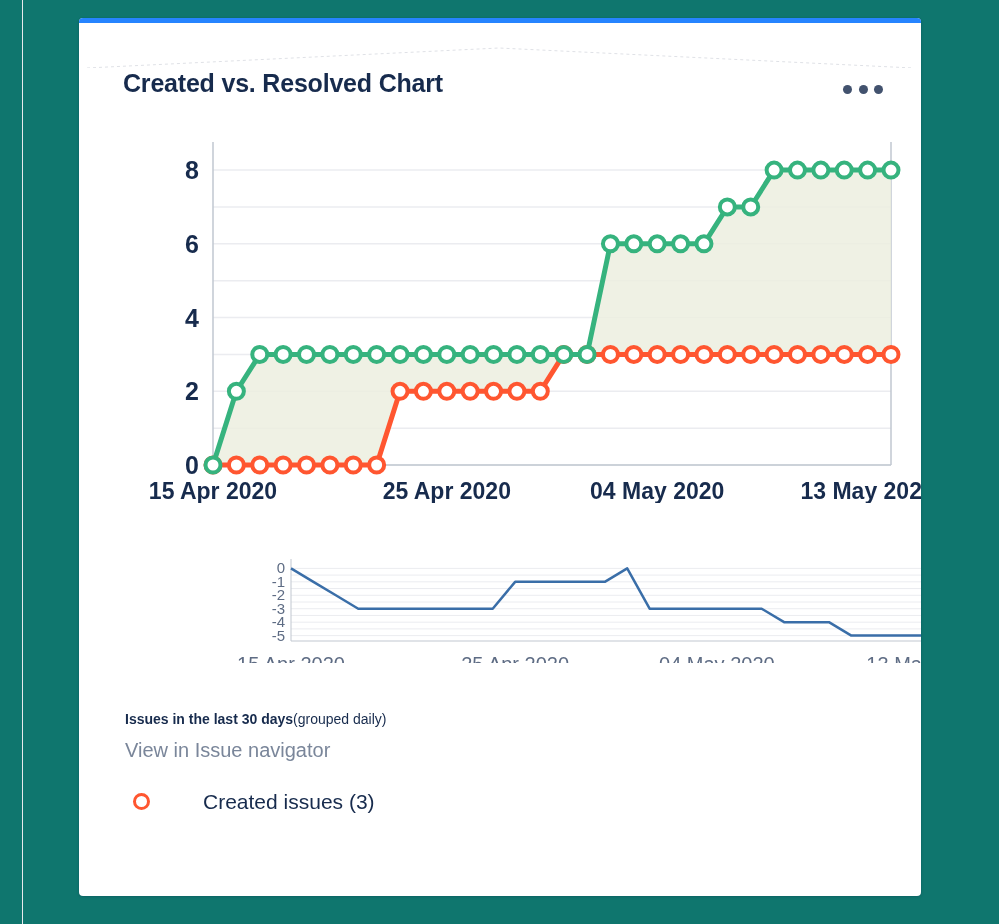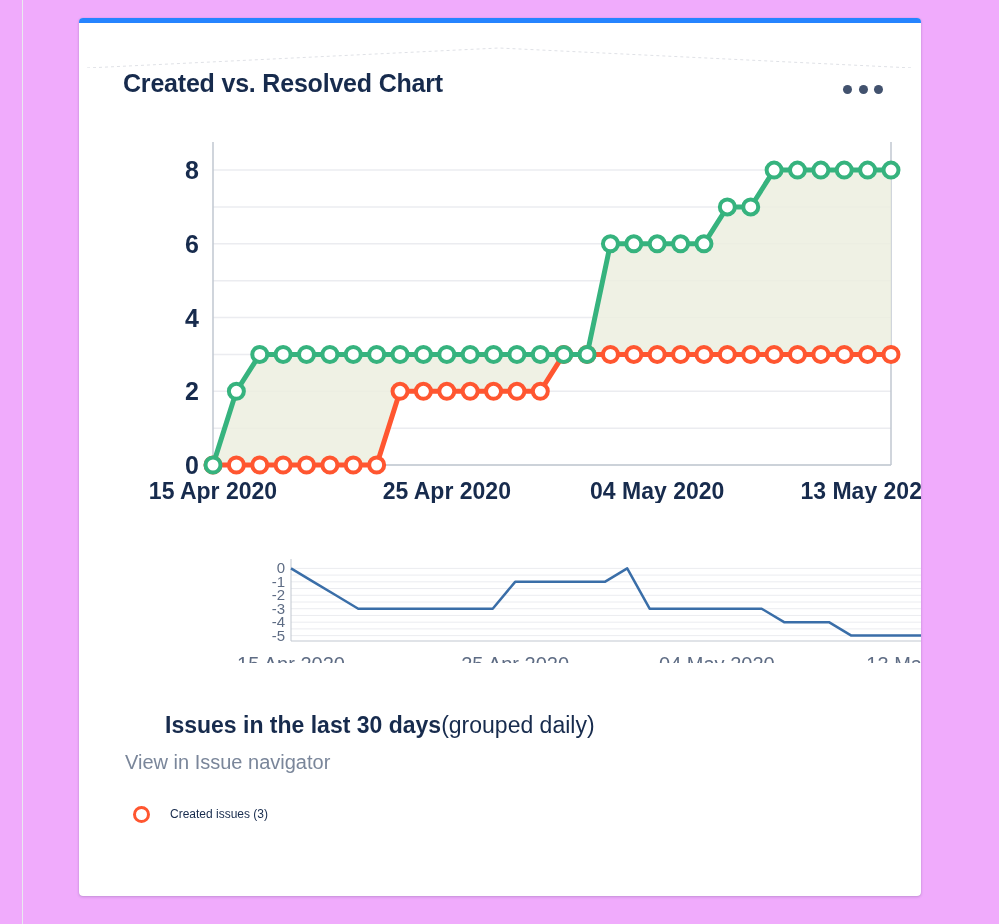--- a/index.html
+++ b/index.html
@@ -5,21 +5,21 @@
   html, body {
     margin: 0;
     padding: 0;
     background: #ffffff;
     font-family: "Liberation Sans", sans-serif;
   }
   #page {
     position: relative;
     width: 999px;
     height: 924px;
-    background: #f0abfc;
+    background: #0f766e;
     overflow: hidden;
   }
   .left-rule {
     position: absolute;
     left: 22px;
     top: 0;
     width: 1px;
     height: 924px;
     background: #e8eaed;
   }
@@ -104,24 +104,23 @@
   }
 
   
   .footer {
     position: absolute;
     left: 46px;
     top: 692px;
     width: 760px;
   }
   .footer-title {
-    font-size: 23px;
+    font-size: 14px;
     color: #172b4d;
     line-height: 1.35;
-    margin-left: 40px;
   }
   .footer-title b {
     font-weight: bold;
   }
   .footer-title .sub {
     font-weight: normal;
   }
   .footer-link {
     display: block;
     margin-top: 10px;
@@ -144,22 +143,23 @@
     height: 17px;
     border-radius: 50%;
     border: 3px solid #ff5630;
     box-sizing: border-box;
     margin-left: 8px;
     margin-right: 20px;
     background: #ffffff;
   }
   .legend-marker.green { border-color: #36b37e; }
   .legend-label {
-    font-size: 12px;
+    font-size: 21px;
     color: #172b4d;
+    margin-left: 33px;
   }
   text {
     font-family: "Liberation Sans", sans-serif;
   }
 </style>
 </head>
 <body>
 
 <div id="page">
   <div class="left-rule"></div>

